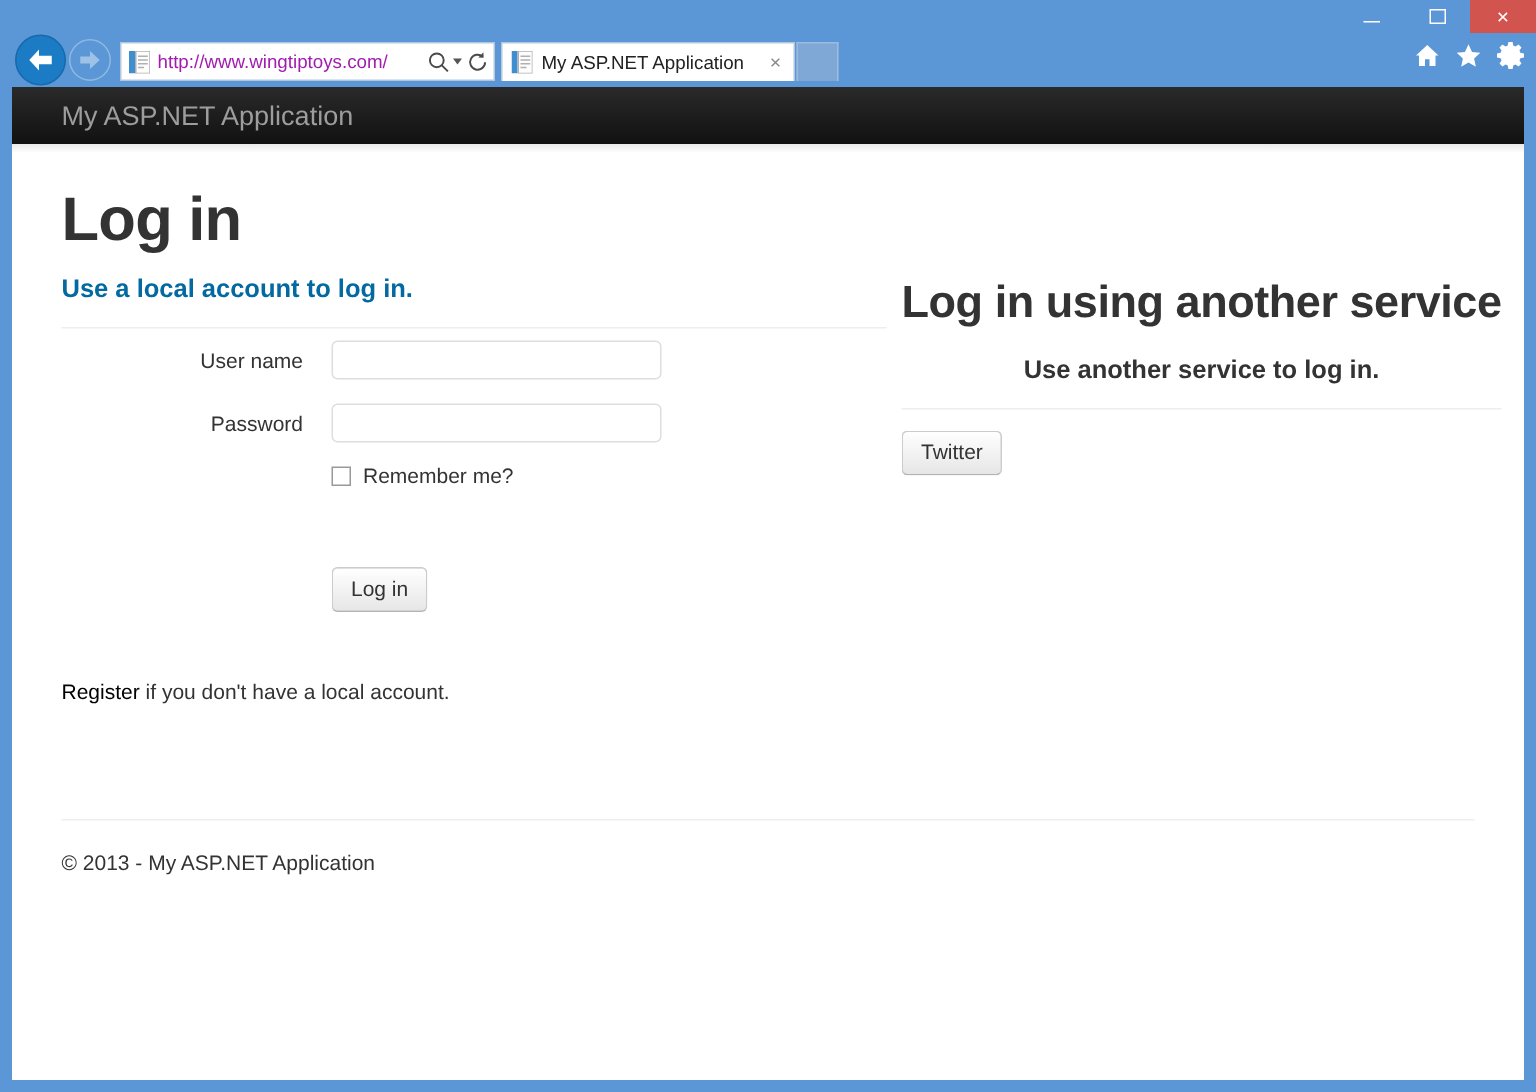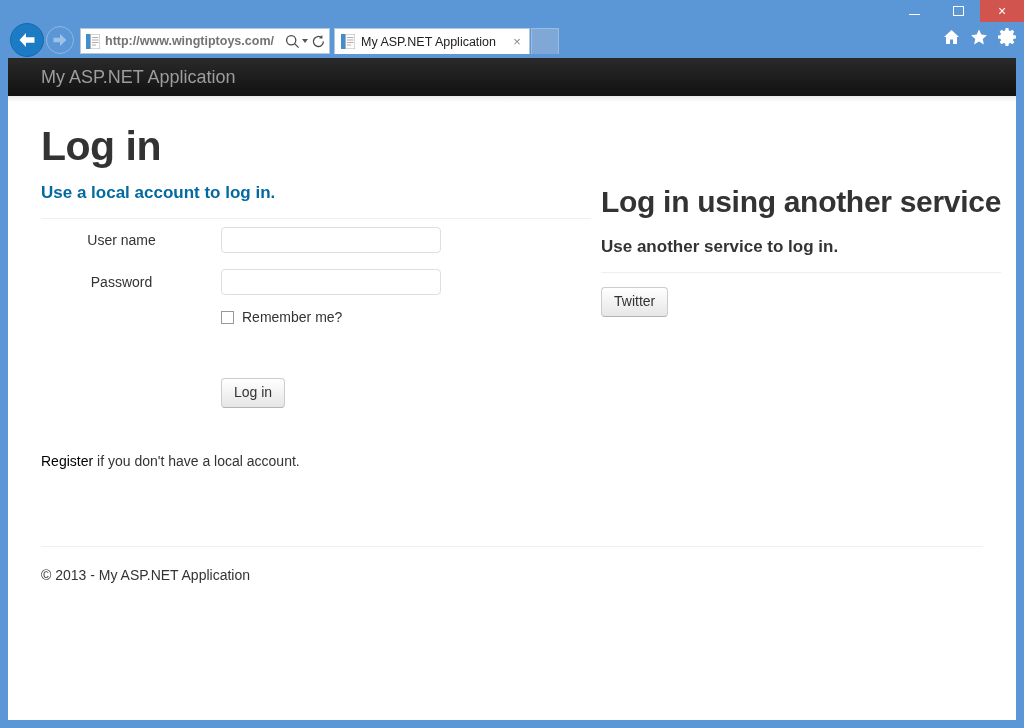--- a/index.html
+++ b/index.html
@@ -71,23 +71,22 @@
     position: absolute; left: 80px; top: 28px;
     width: 250px; height: 26px;
     background: #ffffff;
     border: 1px solid #b4c8dc;
     display: flex; align-items: center;
     padding: 0 3px 0 5px;
   }
   #address-bar-favicon { flex: 0 0 auto; margin-right: 5px; display:block; }
   #address-url {
     flex: 1 1 auto;
-    font-size: 12.5px; color: #737373; white-space: nowrap;
+    font-size: 12.5px; color: #a21caf; white-space: nowrap;
     overflow: hidden;
-    font-weight: bold;
   }
   #address-search-icon, #address-refresh-icon {
     flex: 0 0 auto; margin-left: 3px; display: block;
   }
   #address-dropdown-caret {
     flex: 0 0 auto; margin-left: 2px;
     width: 0; height: 0;
     border-left: 3.5px solid transparent;
     border-right: 3.5px solid transparent;
     border-top: 4px solid #555;
@@ -186,21 +185,21 @@
   }
 
   
   #login-form { margin-top: 8px; }
   .form-row {
     display: flex; align-items: center;
     margin-bottom: 16px;
   }
   .form-label {
     width: 180px; flex: 0 0 180px;
-    text-align: center;
+    text-align: right;
     padding-right: 19px;
     font-size: 14px; color: #333333;
     font-weight: normal;
   }
   .form-control {
     width: 220px; height: 26px;
     border: 1px solid #dedede;
     border-radius: 4px;
     background: #ffffff;
     padding: 0 6px;
@@ -257,20 +256,21 @@
     font-size: 30px;
     font-weight: bold;
     color: #333333;
     line-height: 1.32;
     letter-spacing: -0.3px;
   }
   #external-subtitle {
     margin: 15px 0 0 0;
     font-size: 17px;
     color: #333333;
+    text-align: center;
   }
   #external-rule {
     border: none;
     border-top: 1px solid #eeeeee;
     margin: 15px 0 0 0;
   }
   #external-providers { margin-top: 14px; }
 
   
   #page-footer {

